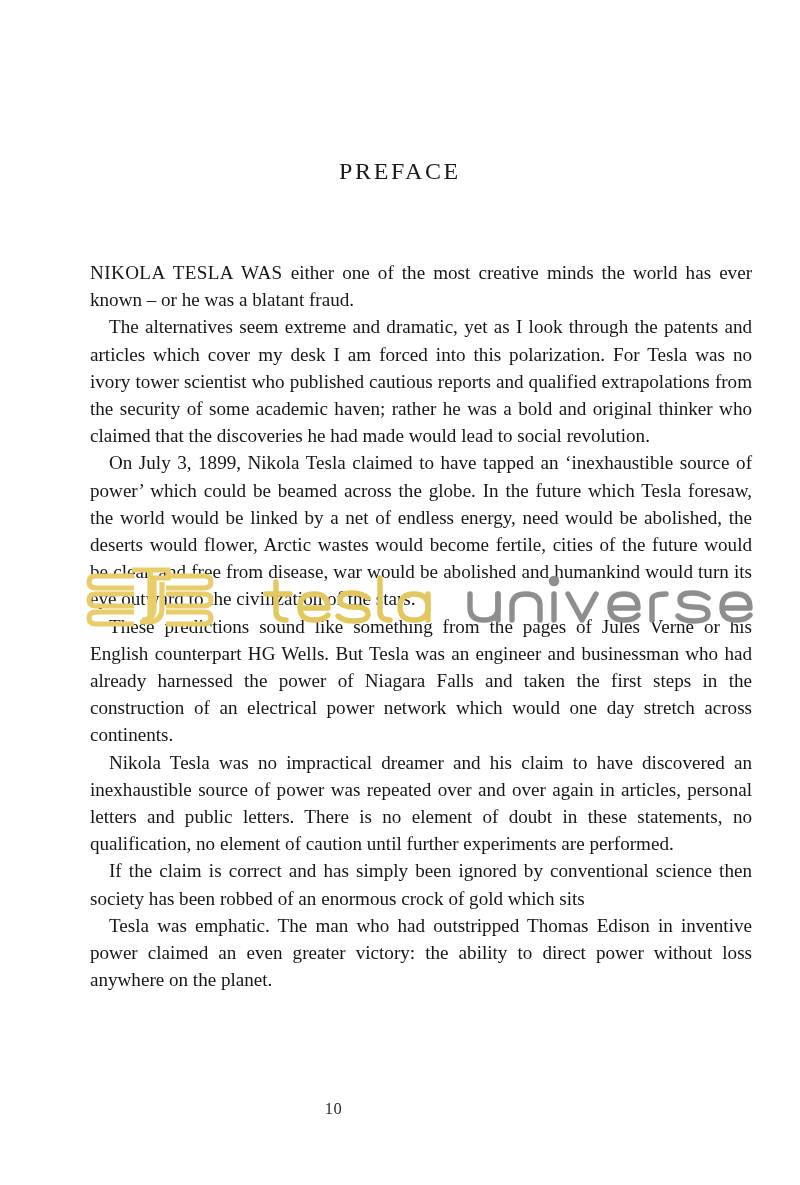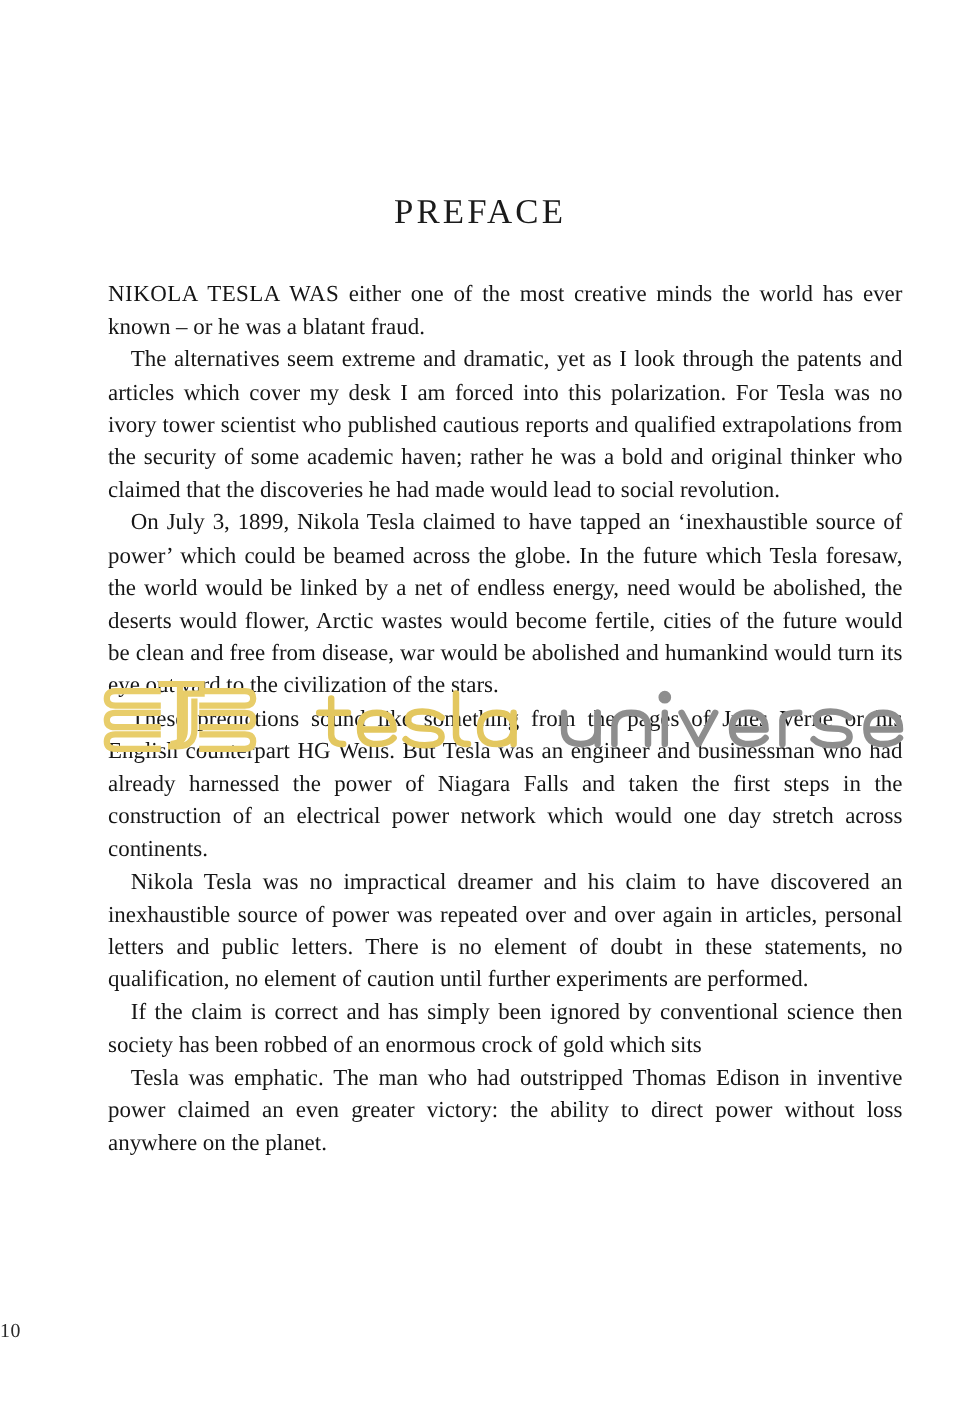--- a/index.html
+++ b/index.html
@@ -23,21 +23,21 @@
     background: #ffffff;
   }
 
   
   .chapter-title {
     position: absolute;
     top: 142px;
     left: 0;
     width: 800px;
     text-align: center;
-    font-size: 29px;
+    font-size: 24px;
     letter-spacing: 2.6px;
     font-weight: 400;
     color: #1b1b1b;
     font-family: "Liberation Serif", "DejaVu Serif", serif;
   }
 
   
   .text-column {
     position: absolute;
     left: 90px;
@@ -51,20 +51,21 @@
     hyphens: manual;
   }
 
   .para {
     margin: 0;
     text-indent: 19px;
     text-align: justify;
   }
   .para.first {
     text-indent: 0;
+    margin-top: 27px;
   }
   .para.first .lead-caps {
     font-size: 19.1px;
     letter-spacing: 0.4px;
   }
 
   
   .para.continued {
     text-align: justify;
   }
@@ -106,20 +107,21 @@
     stroke-linejoin: round;
     stroke-linecap: round;
   }
 
   
   .folio {
     position: absolute;
     top: 1099px;
     left: 0;
     width: 667px;
+    text-align: center;
     font-size: 16.5px;
     color: #2a2a2a;
     letter-spacing: 0.5px;
   }
 </style>
 </head>
 <body>
 
 <div class="page">
 

